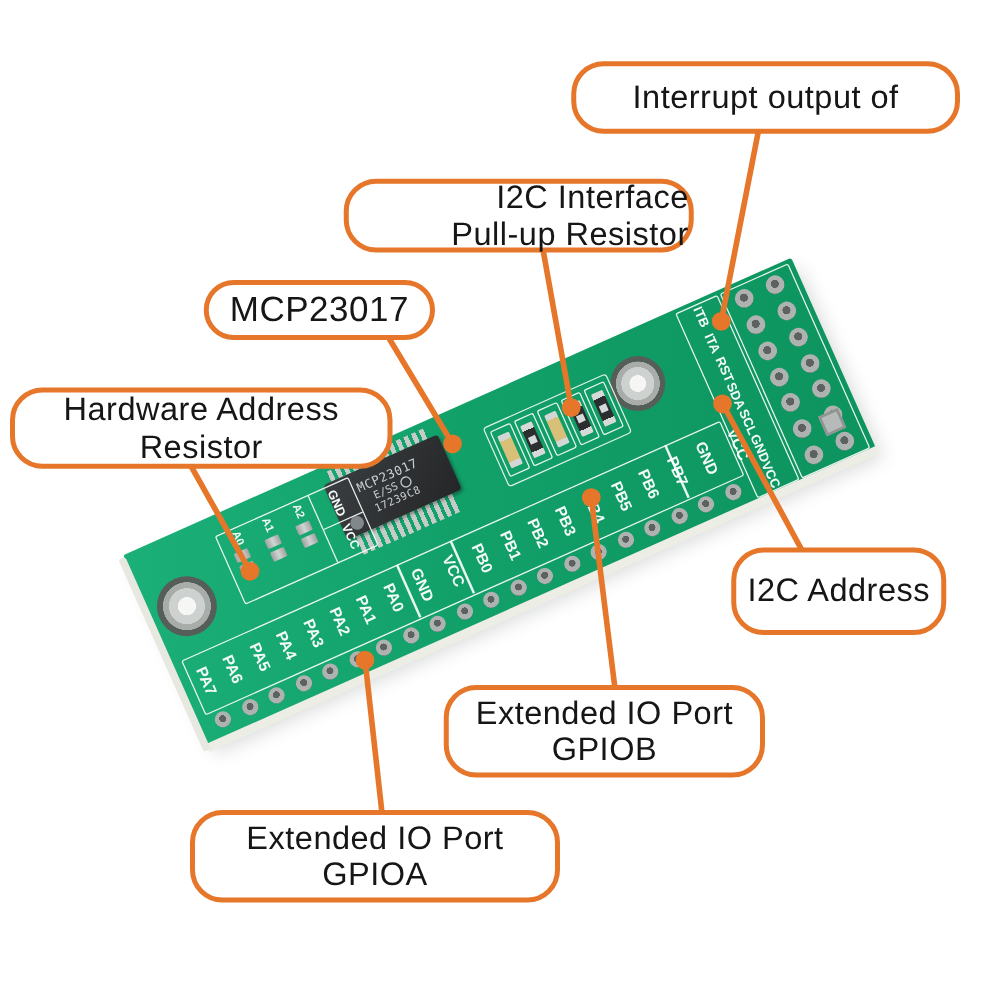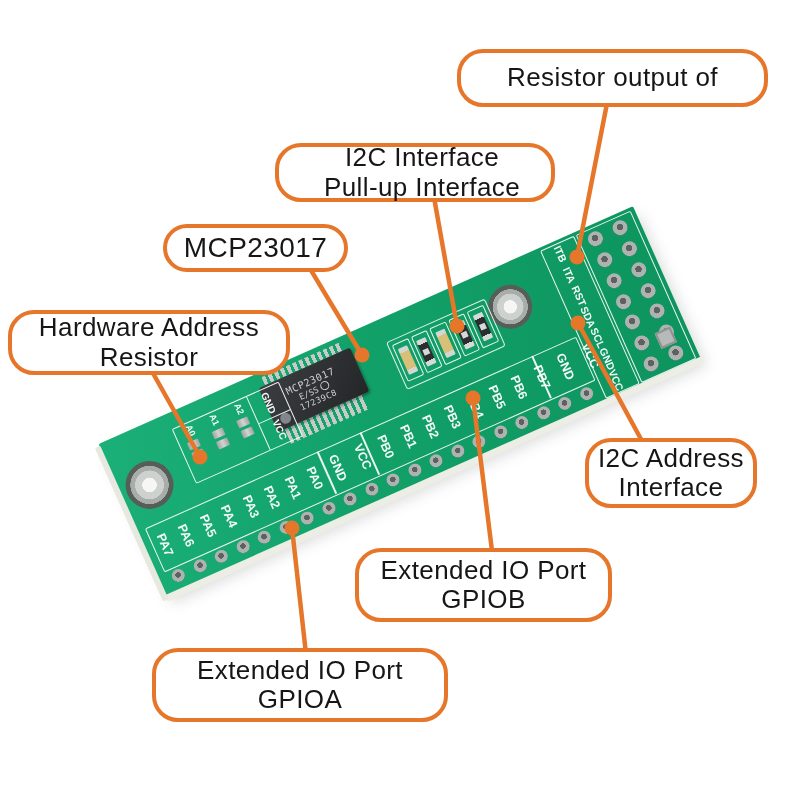--- a/index.html
+++ b/index.html
@@ -102,23 +102,23 @@
 
   
   .leads{position:absolute;left:0;top:0;z-index:4;}
   .bubble{
     position:absolute;z-index:5;background:#fff;border:4px solid var(--orange);
     border-radius:26px;color:#161616;font-size:26px;line-height:1.12;letter-spacing:.4px;
     display:flex;flex-direction:column;justify-content:center;align-items:center;text-align:center;
     box-sizing:border-box;white-space:nowrap;
   }
   .bubble.b-interrupt{left:457px;top:49px;width:311px;height:58px;}
-  .bubble.b-pullup{left:275px;top:143px;width:280px;height:59px;align-items:center;padding-left:14px;text-align:left;}
+  .bubble.b-pullup{left:275px;top:143px;width:280px;height:59px;align-items:flex-end;padding-left:14px;text-align:left;}
   .bubble.b-chip{left:163px;top:224px;width:185px;height:48px;font-size:28px;}
-  .bubble.b-hw{left:8px;top:310px;width:282px;height:65px;}
+  .bubble.b-hw{left:8px;top:310px;width:306px;height:65px;}
   .bubble.b-i2c{left:585px;top:438px;width:172px;height:70px;}
   .bubble.b-gpiob{left:355px;top:548px;width:257px;height:74px;}
   .bubble.b-gpioa{left:152px;top:648px;width:296px;height:74px;}
 </style>
 </head>
 <body>
 
 <div class="canvas">
 
   <div class="board">
@@ -407,36 +407,35 @@
       <circle cx="457" cy="326" r="7.5"></circle>
       <circle cx="362" cy="355" r="7.5"></circle>
       <circle cx="200" cy="457" r="7.5"></circle>
       <circle cx="578" cy="323" r="7.5"></circle>
       <circle cx="473" cy="398" r="7.5"></circle>
       <circle cx="292" cy="528" r="7.5"></circle>
     </g>
   </svg>
 
   <div class="bubble b-interrupt">
-    <div>Resistor output of</div>
+    <div>Interrupt output of</div>
   </div>
   <div class="bubble b-pullup">
     <div>I2C Interface</div>
-    <div>Pull-up Interface</div>
+    <div>Pull-up Resistor</div>
   </div>
   <div class="bubble b-chip">
     <div>MCP23017</div>
   </div>
   <div class="bubble b-hw">
     <div>Hardware Address</div>
     <div>Resistor</div>
   </div>
   <div class="bubble b-i2c">
     <div>I2C Address</div>
-    <div>Interface</div>
   </div>
   <div class="bubble b-gpiob">
     <div>Extended IO Port</div>
     <div>GPIOB</div>
   </div>
   <div class="bubble b-gpioa">
     <div>Extended IO Port</div>
     <div>GPIOA</div>
   </div>
 

